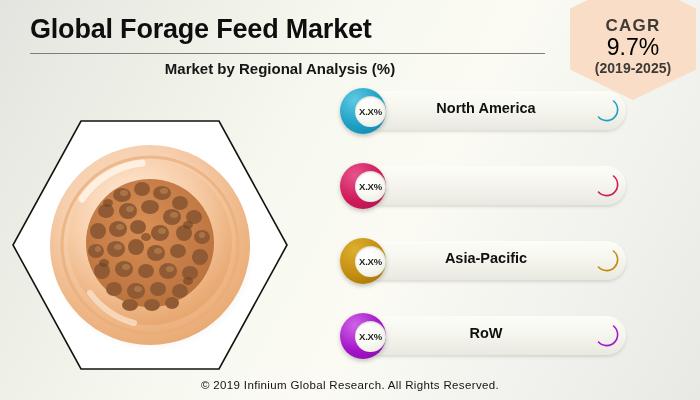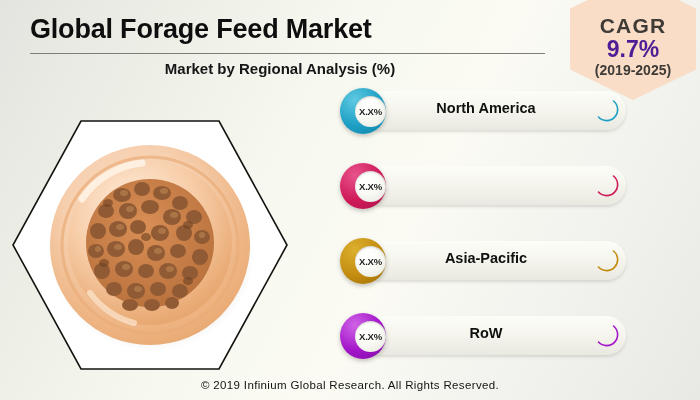--- a/index.html
+++ b/index.html
@@ -63,30 +63,30 @@
     background: #f9ddc6;
     clip-path: polygon(50% 0%, 100% 25%, 100% 75%, 50% 100%, 0% 75%, 0% 25%);
     display: flex;
     flex-direction: column;
     align-items: center;
     justify-content: center;
     padding-top: 16px;
     box-sizing: border-box;
   }
   .cagr-label {
-    font-size: 21px;
+    font-size: 17px;
     font-weight: bold;
     color: #3e3a36;
     letter-spacing: 1.2px;
     line-height: 1.05;
   }
   .cagr-value {
     font-size: 23px;
-    font-weight: bold;
-    color: #4c1d95;
+    font-weight: normal;
+    color: #000000;
     line-height: 1.1;
   }
   .cagr-period {
     font-size: 14px;
     font-weight: bold;
     color: #3e3a36;
     line-height: 1.2;
   }
 
   

